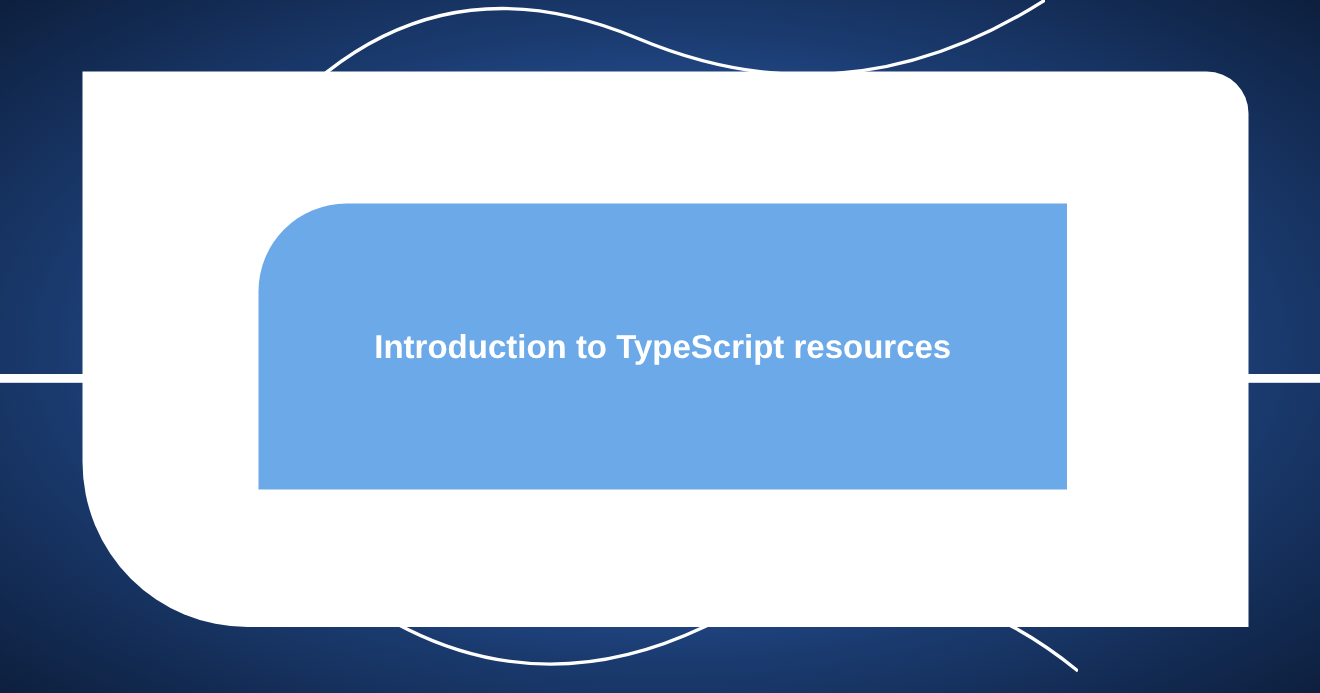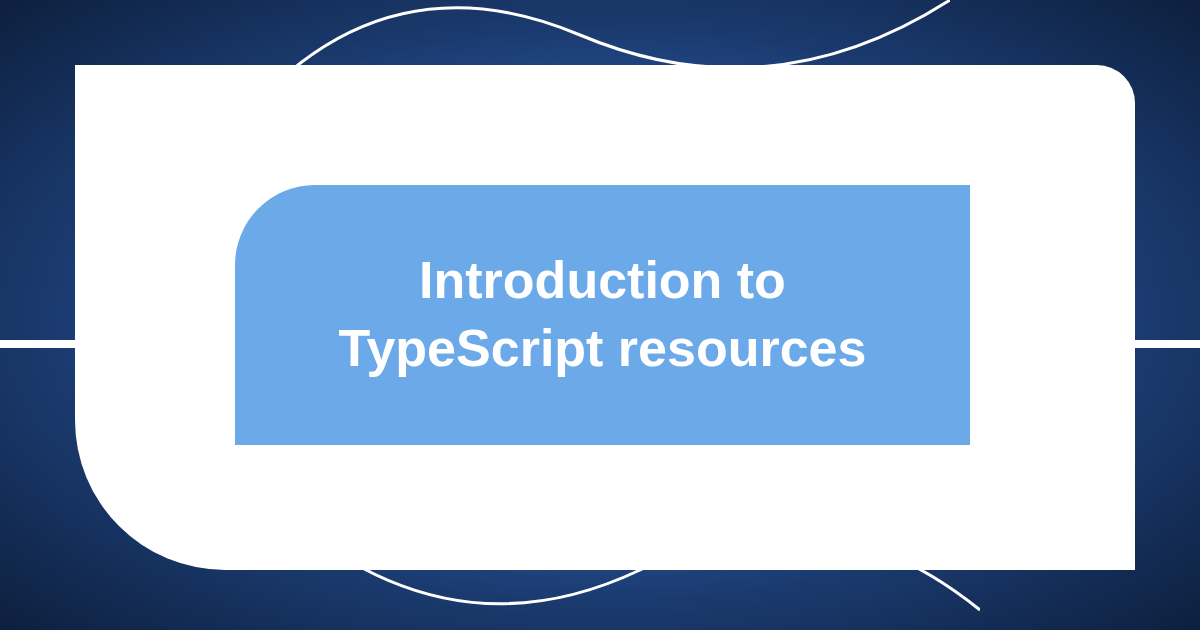--- a/index.html
+++ b/index.html
@@ -56,21 +56,21 @@
       background: #6ca9e8;
       border-top-left-radius: 80px;
       z-index: 4;
       display: flex;
       align-items: center;
       justify-content: center;
       padding: 0 50px;
     }
     .card-title {
       color: #ffffff;
-      font-size: 52px;
+      font-size: 30px;
       font-weight: 600;
       text-align: center;
       line-height: 1.3;
     }
   </style>
 </head>
 <body>
 
 <div class="horizontal-line"></div>
 

